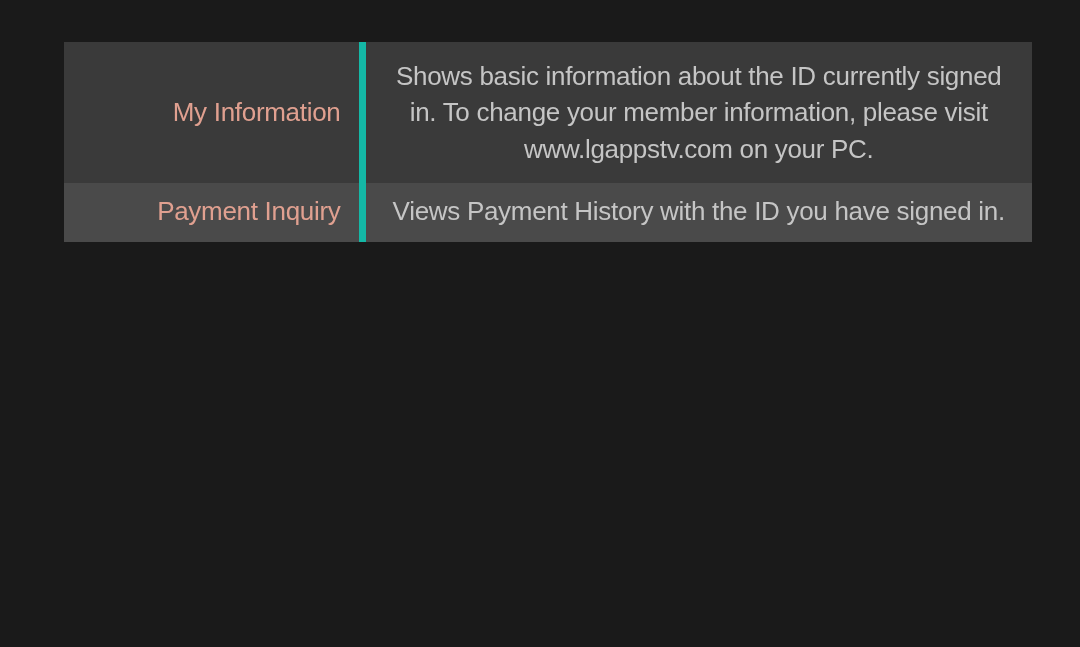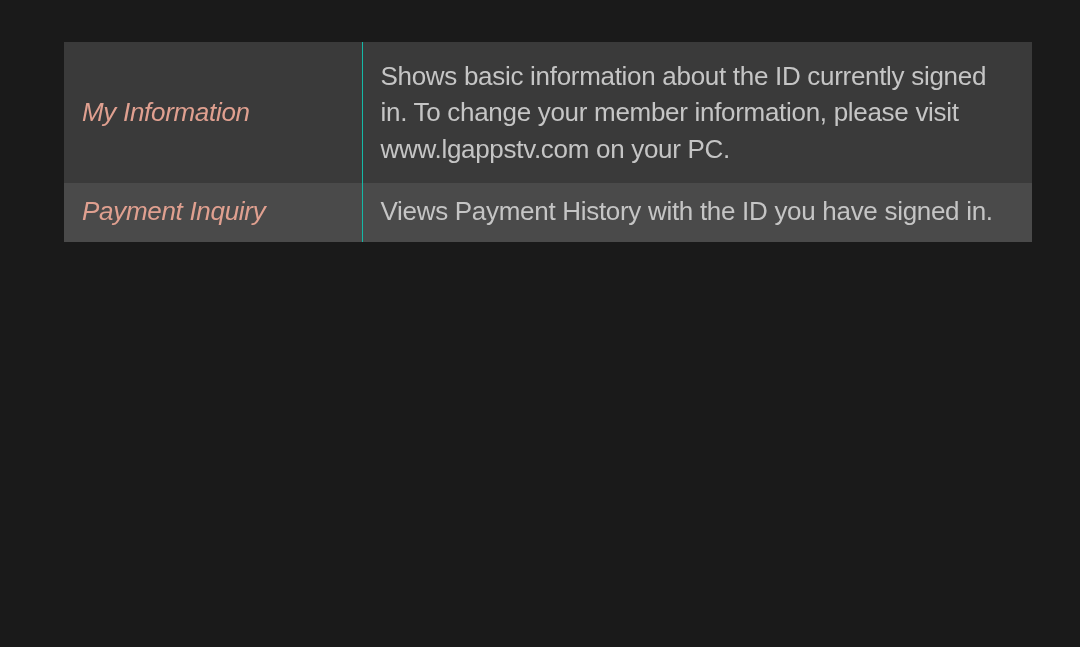--- a/index.html
+++ b/index.html
@@ -26,30 +26,29 @@
     }
     .info-table td {
       padding: 12px 18px;
       vertical-align: middle;
       font-size: 26px;
       line-height: 1.4;
       letter-spacing: -0.3px;
     }
     .label-cell {
       width: 298px;
-      text-align: left;
+      text-align: right;
       color: #e0a090;
-      border-right: 1px solid #14b8a6;
+      border-right: 7px solid #14b8a6;
       font-weight: 300;
-      font-style: italic;
     }
     .desc-cell {
       color: #c5c5c5;
       font-weight: 300;
-      text-align: left;
+      text-align: center;
     }
     .info-table tr:nth-child(1) td,
     .info-table tr:nth-child(3) td {
       padding-top: 16px;
       padding-bottom: 16px;
     }
     .info-table tr:nth-child(2) td {
       padding-top: 10px;
       margin-left: 40px;
     }

